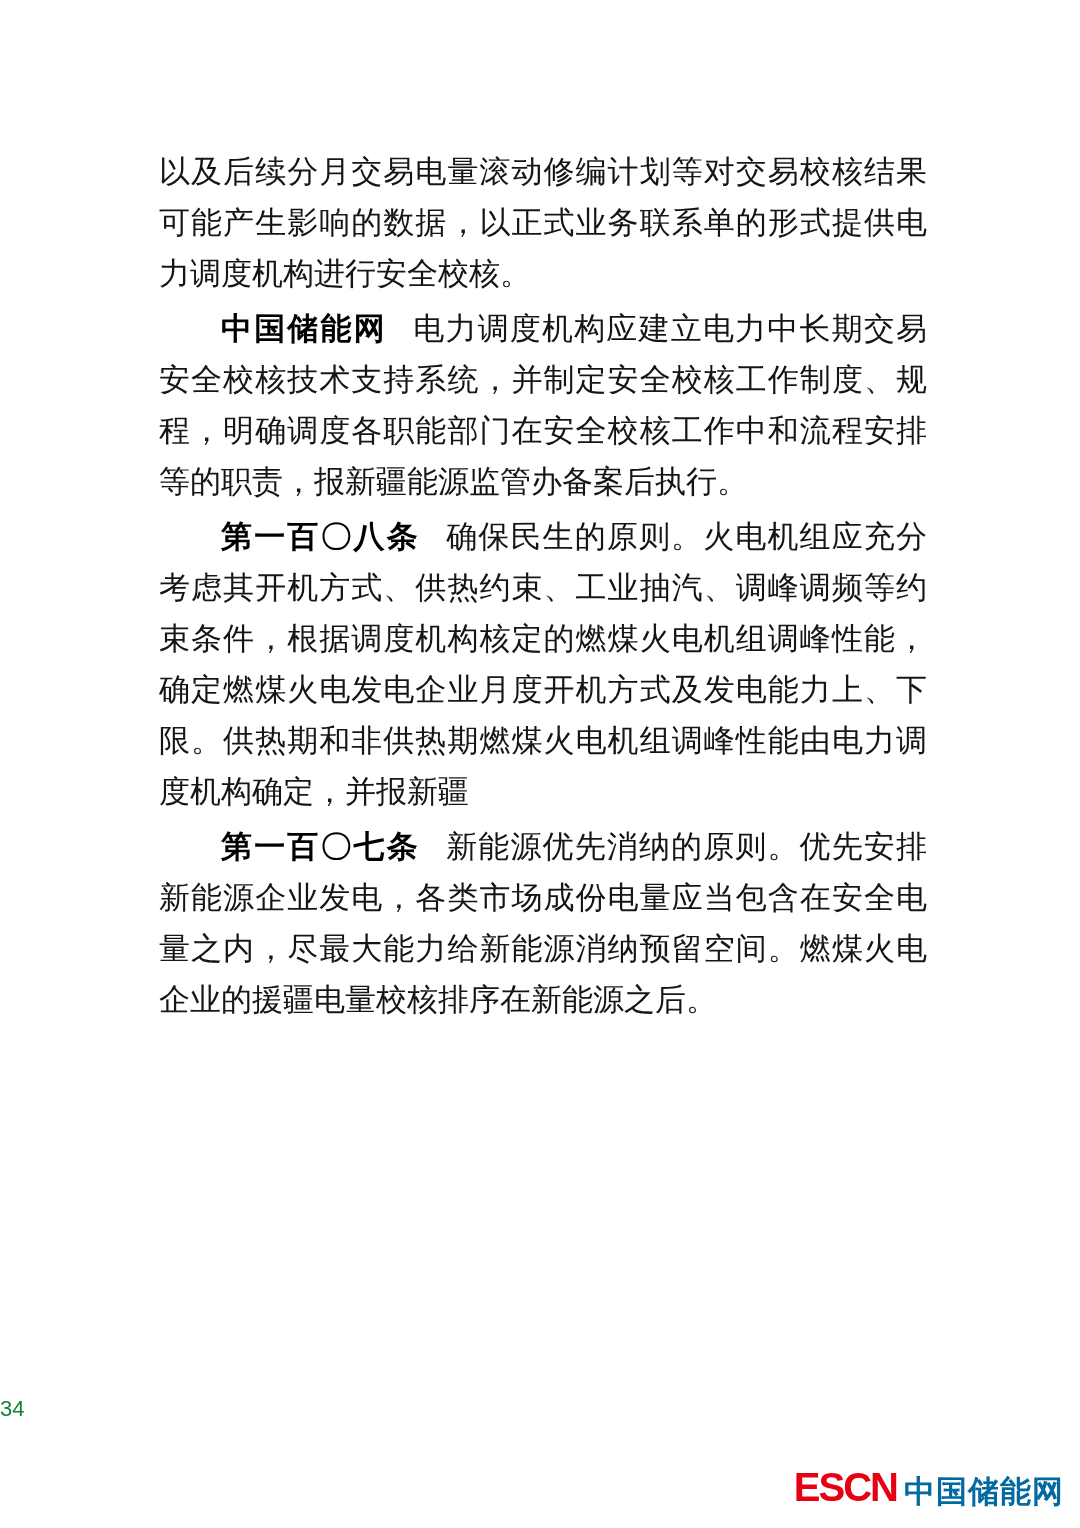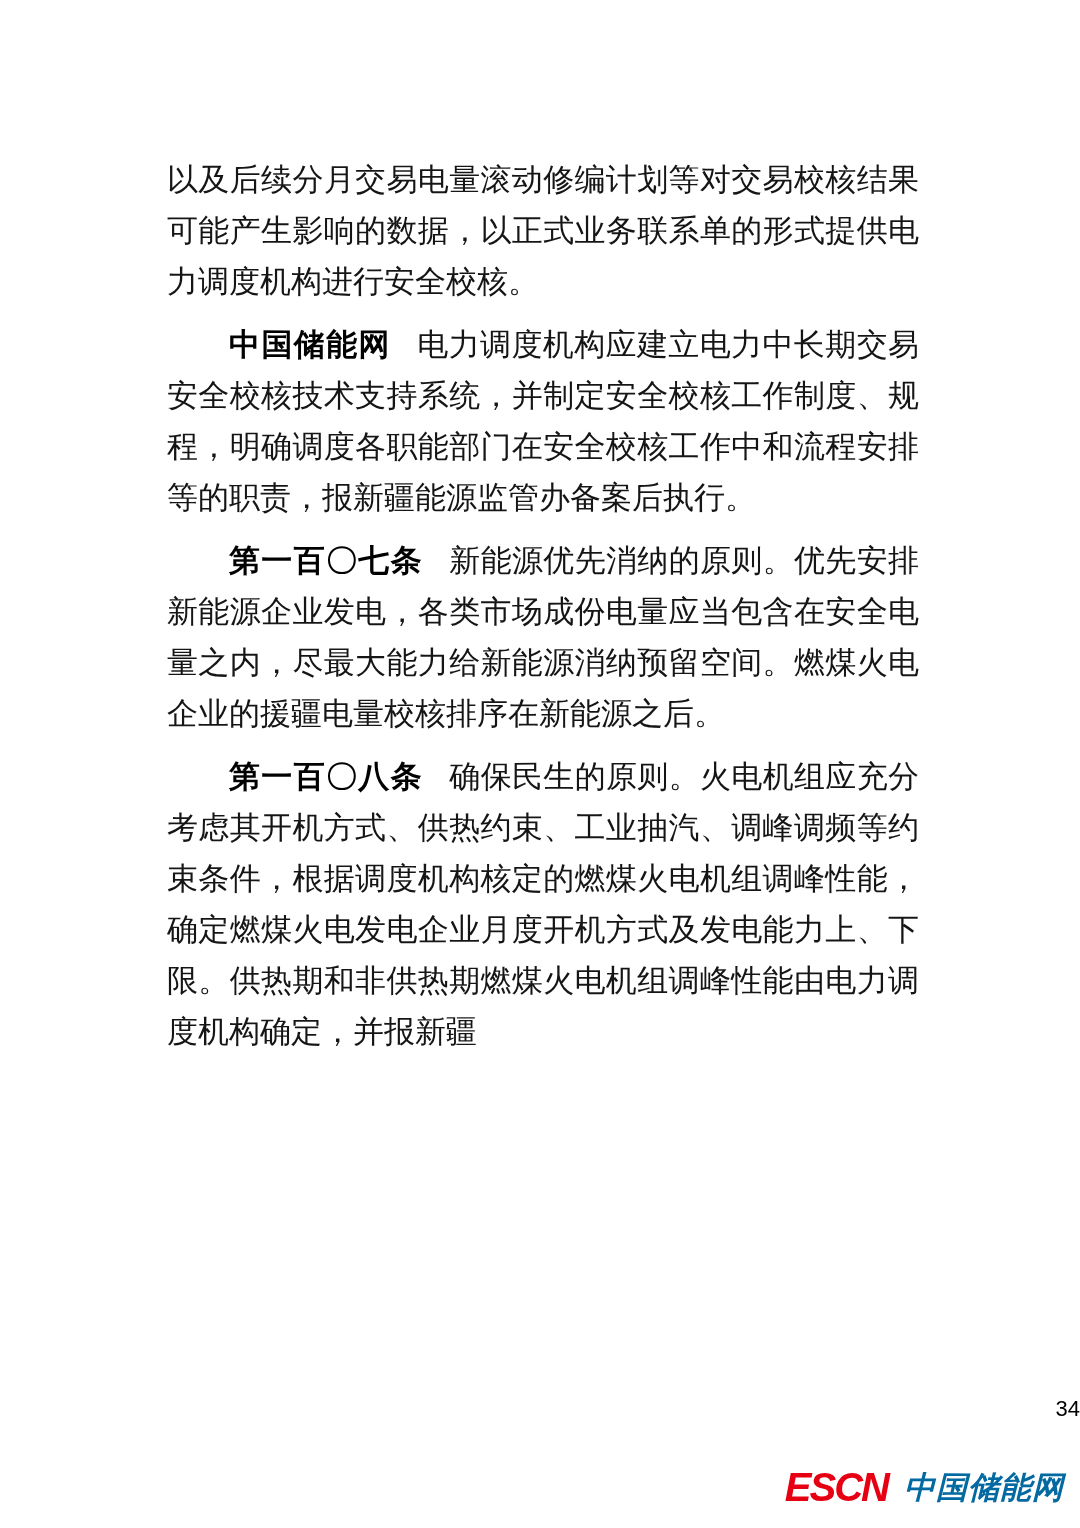--- a/index.html
+++ b/index.html
@@ -24,52 +24,51 @@
     left: 155px;
     top: 142px;
     width: 776px;
     color: #151515;
     font-size: 31px;
     line-height: 51px;
     text-align: justify;
     text-justify: inter-ideograph;
   }
   .content p {
-    margin: 12px;
+    margin: 4px;
     padding: 0;
   }
   .content p.article {
     text-indent: 2em;
   }
   .art-num {
     font-family: "Liberation Sans", "DejaVu Sans", sans-serif;
     font-weight: bold;
     color: #000000;
     margin-right: 0.85em;
     letter-spacing: 1px;
   }
   .page-num {
     position: absolute;
     left: 0;
     top: 1396px;
     width: 100%;
-    text-align: right;
+    text-align: left;
     font-family: "Liberation Sans", "DejaVu Sans", sans-serif;
     font-size: 22px;
-    color: #000000;
+    color: #15803d;
   }
   .logo {
     position: absolute;
     right: 16px;
     bottom: 21px;
     display: flex;
-    align-items: center;
-    gap: 16px;
+    align-items: flex-end;
+    gap: 7px;
     white-space: nowrap;
-    font-style: italic;
   }
   .logo-escn {
     font-family: "Liberation Sans", "DejaVu Sans", sans-serif;
     font-weight: bold;
     font-size: 40px;
     line-height: 1;
     letter-spacing: -2px;
     color: #e60012;
   }
   .logo-cn {
@@ -87,23 +86,23 @@
 <div class="page">
 
   <div class="content">
 
     <p>以及后续分月交易电量滚动修编计划等对交易校核结果可能产生影响的数据，以正式业务联系单的形式提供电力调度机构进行安全校核。</p>
 
     <p class="article"><span class="art-num">中国储能网</span><span>电力调度机构应建立电力中长期交易安全校核技术支持系统，并制定安全校核工作制度、规程，明确调度各职能部门在安全校核工作中和流程安排等的职责，报新疆能源监管办备案后执行。</span></p>
 
 
 
+    <p class="article"><span class="art-num">第一百〇八条</span><span>确保民生的原则。火电机组应充分考虑其开机方式、供热约束、工业抽汽、调峰调频等约束条件，根据调度机构核定的燃煤火电机组调峰性能，确定燃煤火电发电企业月度开机方式及发电能力上、下限。供热期和非供热期燃煤火电机组调峰性能由电力调度机构确定，并报新疆</span></p>
+
     <p class="article"><span class="art-num">第一百〇七条</span><span>新能源优先消纳的原则。优先安排新能源企业发电，各类市场成份电量应当包含在安全电量之内，尽最大能力给新能源消纳预留空间。燃煤火电企业的援疆电量校核排序在新能源之后。</span></p>
-
-    <p class="article"><span class="art-num">第一百〇八条</span><span>确保民生的原则。火电机组应充分考虑其开机方式、供热约束、工业抽汽、调峰调频等约束条件，根据调度机构核定的燃煤火电机组调峰性能，确定燃煤火电发电企业月度开机方式及发电能力上、下限。供热期和非供热期燃煤火电机组调峰性能由电力调度机构确定，并报新疆</span></p>
 
   </div>
 
   <div class="page-num">34</div>
 
   <div class="logo">
     <span class="logo-escn">ESCN</span>
     <span class="logo-cn">中国储能网</span>
   </div>
 

